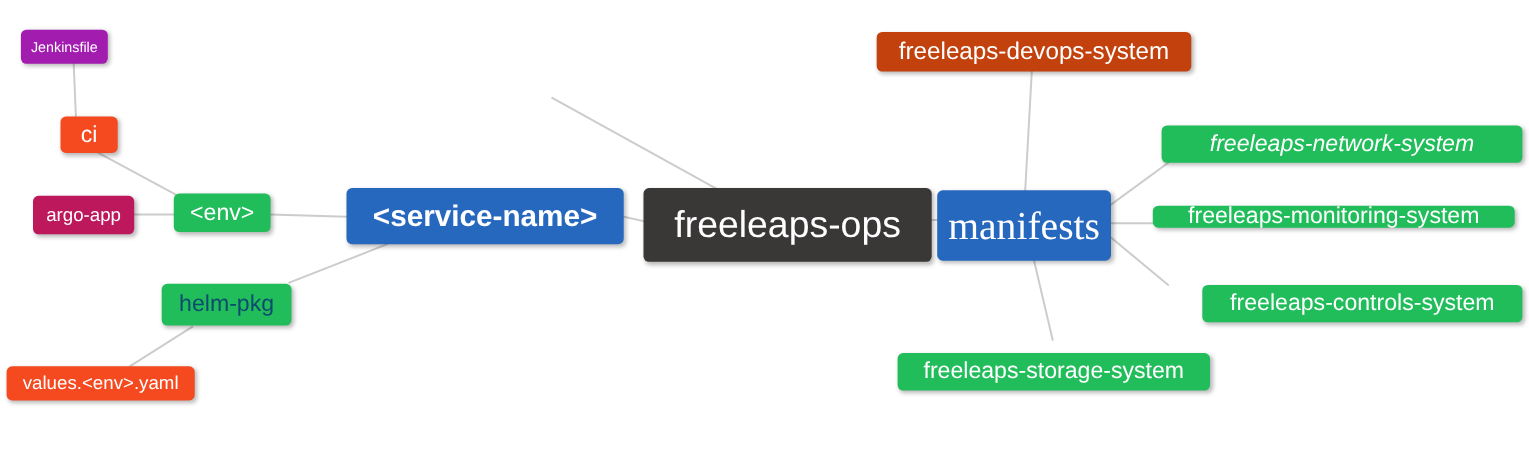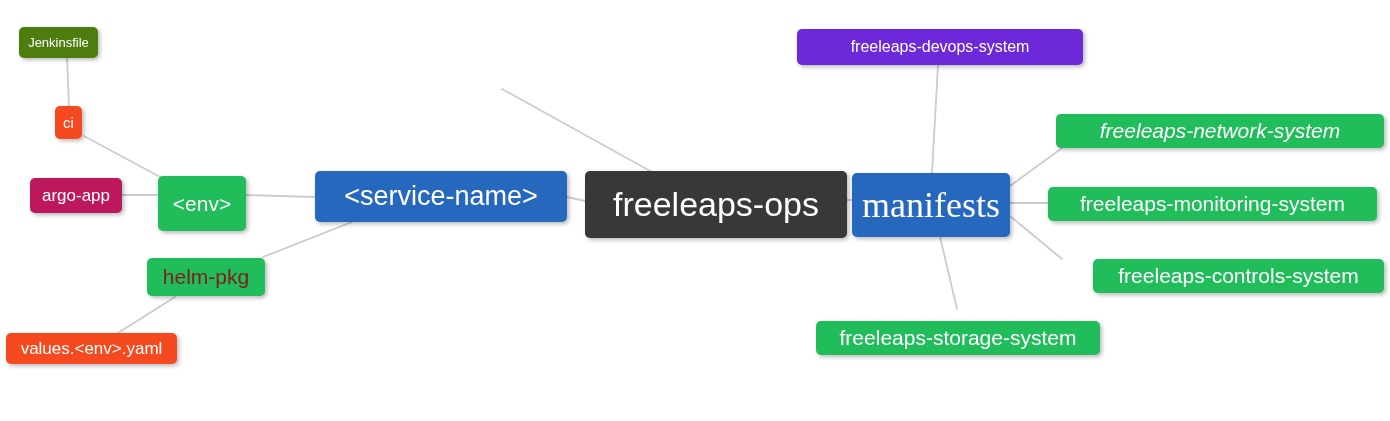--- a/index.html
+++ b/index.html
@@ -51,26 +51,26 @@
       <line x1="567" y1="197" x2="585" y2="201" stroke="#cccccc" stroke-width="1.8" stroke-linecap="round"></line>
       <line x1="847" y1="200" x2="852" y2="200" stroke="#cccccc" stroke-width="1.8" stroke-linecap="round"></line>
       <line x1="938" y1="65" x2="932" y2="173" stroke="#cccccc" stroke-width="1.8" stroke-linecap="round"></line>
       <line x1="1010" y1="186" x2="1062" y2="148" stroke="#cccccc" stroke-width="1.8" stroke-linecap="round"></line>
       <line x1="1010" y1="203" x2="1048" y2="203" stroke="#cccccc" stroke-width="1.8" stroke-linecap="round"></line>
       <line x1="1010" y1="216" x2="1062" y2="259" stroke="#cccccc" stroke-width="1.8" stroke-linecap="round"></line>
       <line x1="937" y1="224" x2="957" y2="309" stroke="#cccccc" stroke-width="1.8" stroke-linecap="round"></line>
     </svg>
 
 <div class="node" style="left: 585px; top: 171px; width: 262px; height: 67px; font-size: 34px; background: rgb(58, 55, 55); color: rgb(255, 255, 255);">freeleaps-ops</div>
-    <div class="node" style="left: 315px; top: 171px; width: 252px; height: 51px; font-size: 27px; background: rgb(39, 104, 191); color: rgb(255, 255, 255);">&lt;service-name&gt;</div>
+    <div class="node" style="left: 315px; top: 171px; width: 252px; height: 51px; font-size: 27px; background: rgb(39, 104, 191); color: rgb(255, 255, 255); font-weight: bold;">&lt;service-name&gt;</div>
     <div class="node" style="left: 852px; top: 173px; width: 158px; height: 64px; font-size: 36px; background: rgb(39, 104, 191); color: rgb(255, 255, 255); font-family: Liberation Serif, serif;">manifests</div>
-    <div class="node" style="left: 158px; top: 176px; width: 88px; height: 55px; font-size: 21px; background: rgb(33, 189, 91); color: rgb(255, 255, 255);">&lt;env&gt;</div>
-    <div class="node" style="left: 147px; top: 258px; width: 118px; height: 38px; font-size: 21px; background: rgb(33, 189, 91); color: #7f1d1d;">helm-pkg</div>
-    <div class="node" style="left: 19px; top: 27px; width: 79px; height: 31px; font-size: 13px; background: #4d7c0f; color: rgb(255, 255, 255);">Jenkinsfile</div>
-    <div class="node" style="left: 55px; top: 106px; width: 27px; height: 33px; font-size: 15px; background: rgb(245, 73, 31); color: rgb(255, 255, 255);">ci</div>
+    <div class="node" style="left: 158px; top: 176px; width: 88px; height: 35px; font-size: 21px; background: rgb(33, 189, 91); color: rgb(255, 255, 255);">&lt;env&gt;</div>
+    <div class="node" style="left: 147px; top: 258px; width: 118px; height: 38px; font-size: 21px; background: rgb(33, 189, 91); color: #0c4a6e;">helm-pkg</div>
+    <div class="node" style="left: 19px; top: 27px; width: 79px; height: 31px; font-size: 13px; background: #a21caf; color: rgb(255, 255, 255);">Jenkinsfile</div>
+    <div class="node" style="left: 55px; top: 106px; width: 52px; height: 33px; font-size: 21px; background: rgb(245, 73, 31); color: rgb(255, 255, 255);">ci</div>
     <div class="node" style="left: 30px; top: 178px; width: 92px; height: 35px; font-size: 17px; background: #be185d; color: rgb(255, 255, 255);">argo-app</div>
     <div class="node" style="left: 6px; top: 333px; width: 171px; height: 31px; font-size: 17px; background: rgb(245, 73, 31); color: #ffffff;">values.&lt;env&gt;.yaml</div>
-    <div class="node" style="left: 797px; top: 29px; width: 286px; height: 36px; font-size: 16px; background: #6d28d9; color: rgb(255, 255, 255);">freeleaps-devops-system</div>
+    <div class="node" style="left: 797px; top: 29px; width: 286px; height: 36px; font-size: 22px; background: #c2410c; color: rgb(255, 255, 255);">freeleaps-devops-system</div>
     <div class="node" style="left: 1056px; top: 114px; width: 328px; height: 34px; font-size: 21px; background: rgb(33, 189, 91); color: rgb(255, 255, 255); font-style: italic;">freeleaps-network-system</div>
-    <div class="node" style="left: 1048px; top: 187px; width: 329px; height: 34px; font-size: 21px; background: rgb(33, 189, 91); color: rgb(255, 255, 255);">freeleaps-monitoring-system</div>
+    <div class="node" style="left: 1048px; top: 187px; width: 329px; height: 20px; font-size: 21px; background: rgb(33, 189, 91); color: rgb(255, 255, 255);">freeleaps-monitoring-system</div>
     <div class="node" style="left: 1059px; top: 259px; width: 291px; height: 34px; font-size: 21px; background: rgb(33, 189, 91); color: rgb(255, 255, 255); margin-left: 34px;">freeleaps-controls-system</div>
     <div class="node" style="left: 816px; top: 309px; width: 284px; height: 34px; font-size: 21px; background: rgb(33, 189, 91); color: rgb(255, 255, 255); margin-top: 12px;">freeleaps-storage-system</div>
   </div>
 
 </body></html>

